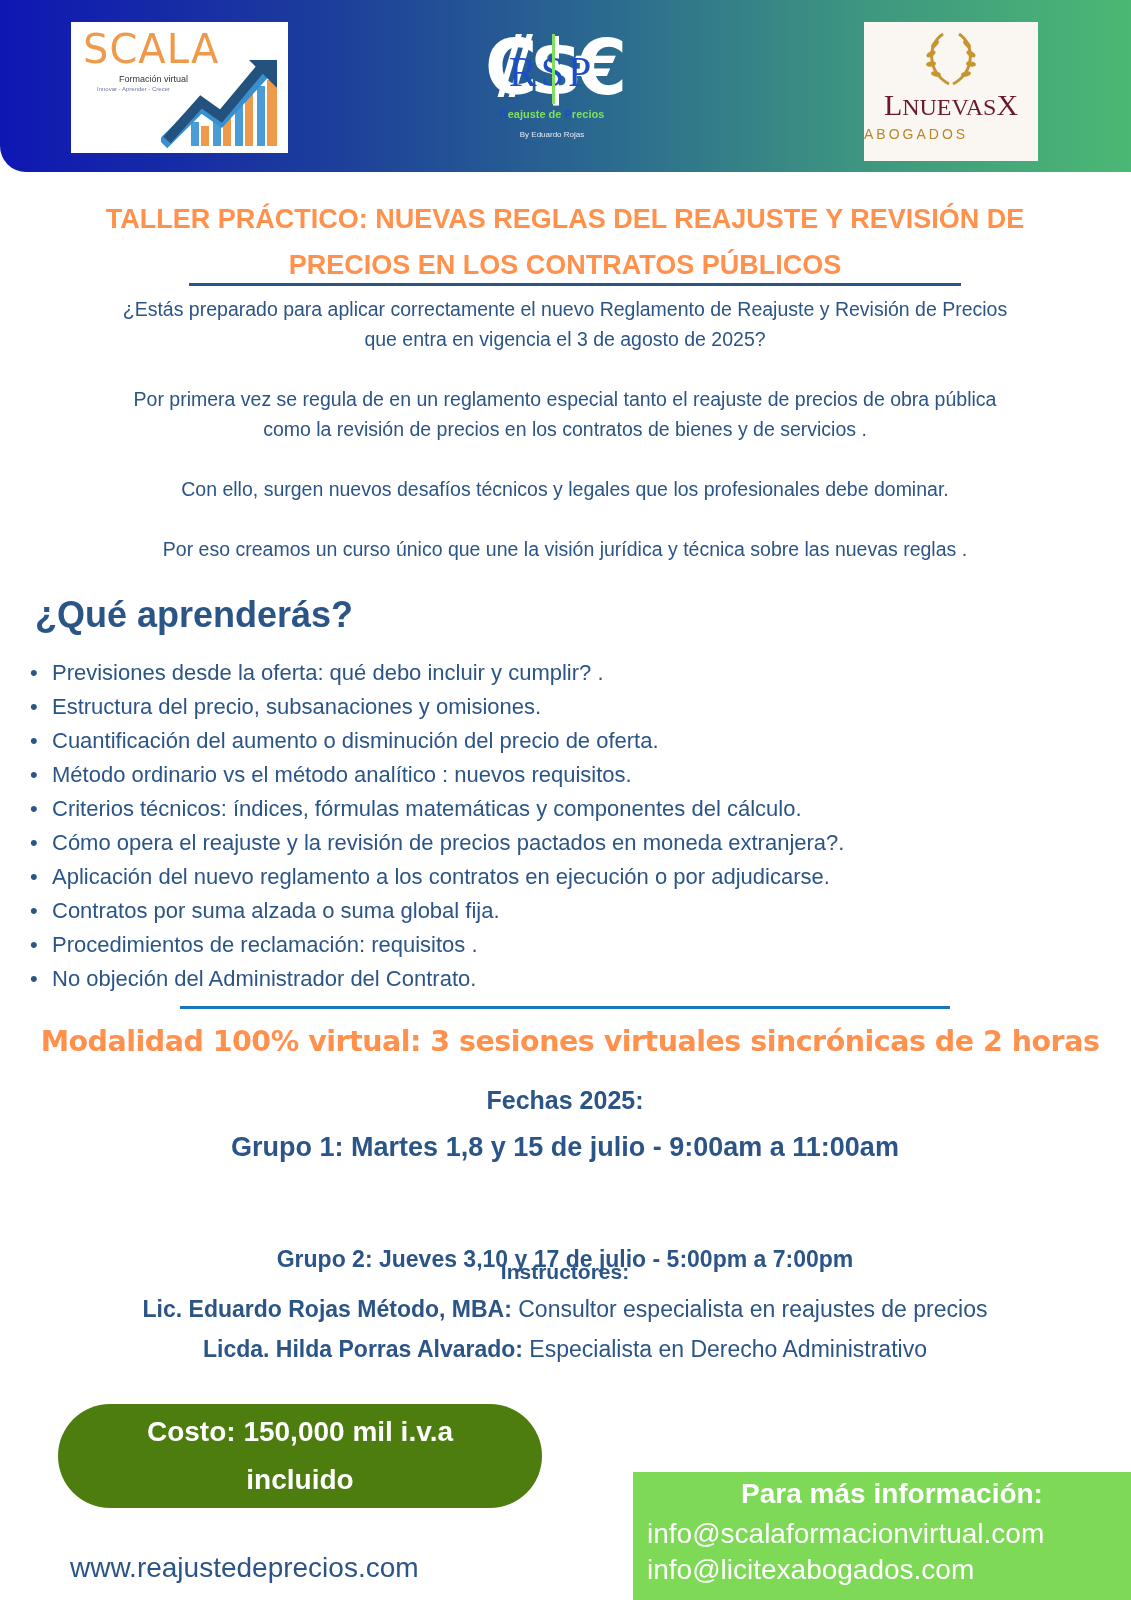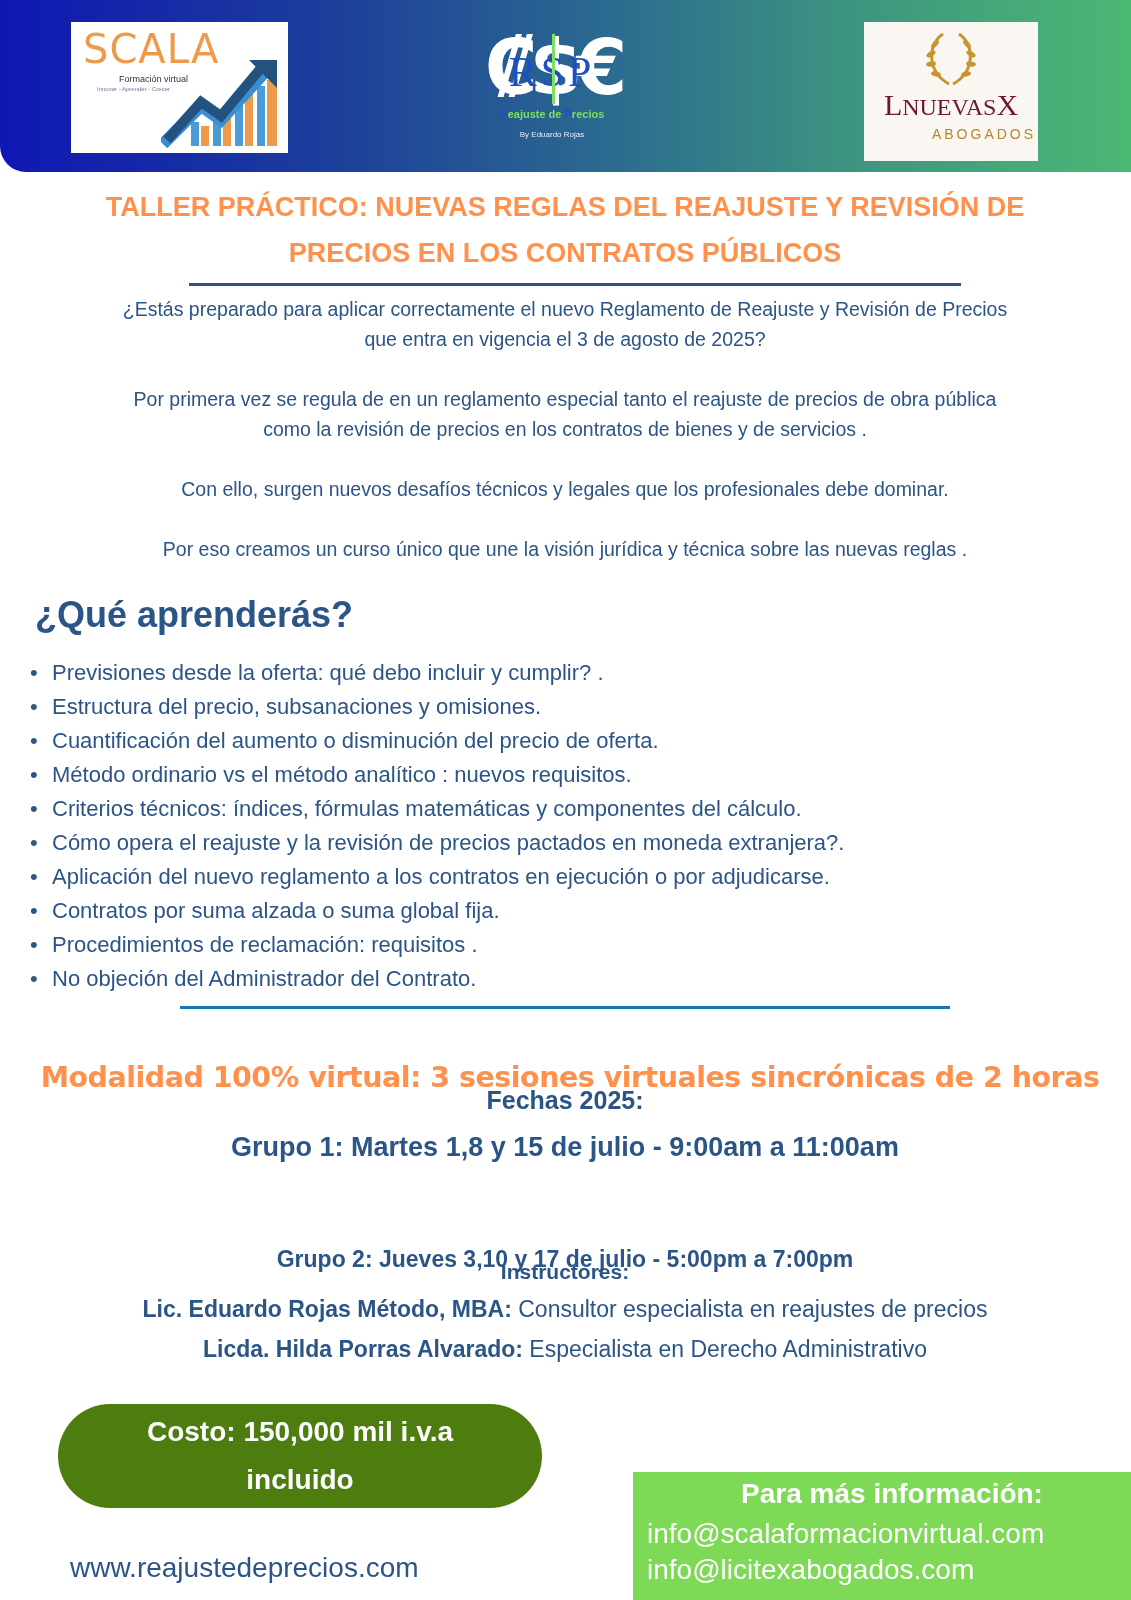--- a/index.html
+++ b/index.html
@@ -24,41 +24,41 @@
   .rsp-letters { position: absolute; left: 20px; top: 16px; width: 140px; text-align: center; color: #1d4fc4; font-size: 42px; font-family: "Liberation Serif", serif; line-height: 60px; letter-spacing: 4px; }
   .rsp-bar { position: absolute; left: 90px; top: 8px; width: 3px; height: 70px; background: #7ee05c; }
   .rsp-caption { position: absolute; left: 0; top: 82px; width: 180px; text-align: center; font-size: 11px; font-weight: bold; color: #7ee05c; }
   .rsp-caption .b { color: #1d4fc4; }
   .rsp-by { position: absolute; left: 0; top: 104px; width: 180px; text-align: center; font-size: 8px; color: #e8ecf5; }
 
   .licitex-logo { left: 864px; top: 22px; width: 174px; height: 139px; background: #faf7f2; }
   .laurel { position: absolute; left: 57px; top: 8px; width: 60px; height: 60px; }
   .licitex-name { position: absolute; left: 0; top: 66px; width: 174px; text-align: center; font-family: "Liberation Serif", serif; font-size: 30px; color: #6a1a2a; letter-spacing: 0px; }
   .licitex-name small { font-size: 24px; }
-  .licitex-sub { position: absolute; left: 0; top: 104px; width: 168px; text-align: center; font-size: 14px; color: #b8862b; letter-spacing: 3px; margin-left: 36px; }
+  .licitex-sub { position: absolute; left: 0; top: 104px; width: 168px; font-size: 14px; color: #b8862b; letter-spacing: 3px; }
 
   
-  .title { position: absolute; left: 40px; top: 184px; width: 1050px; text-align: center; color: #ff914d; font-weight: bold; font-size: 27px; line-height: 46px; font-family: "Liberation Sans", sans-serif; }
+  .title { position: absolute; left: 40px; top: 196px; width: 1050px; text-align: center; color: #ff914d; font-weight: bold; font-size: 27px; line-height: 46px; font-family: "Liberation Sans", sans-serif; }
   .divider { position: absolute; height: 3px; background: #2b5487; }
   .div1 { left: 189px; top: 283px; width: 772px; }
   .div2 { left: 180px; top: 1006px; width: 770px; background: #1b75bb; }
 
   .intro { position: absolute; left: 40px; width: 1050px; text-align: center; font-size: 19.5px; line-height: 30px; color: #2b5487; }
   .p1 { top: 294px; }
   .p2 { top: 384px; }
   .p3 { top: 474px; }
   .p4 { top: 534px; }
 
   .learn-heading { position: absolute; left: 35px; top: 594px; font-size: 36px; font-weight: bold; color: #2b5487; }
 
   .topics { position: absolute; left: 30px; top: 656px; width: 1000px; list-style: none; }
   .topics li { position: relative; padding-left: 22px; font-size: 22px; line-height: 34px; height: 34px; color: #2b5487; white-space: nowrap; }
   .topics li::before { content: "•"; position: absolute; left: 0; top: 0; color: #2b5487; font-size: 22px; }
 
-  .modalidad { position: absolute; left: 20px; top: 1025px; width: 1100px; text-align: center; font-size: 28.5px; font-weight: bold; color: #ff914d; font-family: "DejaVu Sans", sans-serif; letter-spacing: -0.5px; margin-top: 36px; }
+  .modalidad { position: absolute; left: 20px; top: 1025px; width: 1100px; text-align: center; font-size: 28.5px; font-weight: bold; color: #ff914d; font-family: "DejaVu Sans", sans-serif; letter-spacing: -0.5px; }
 
   .dates { position: absolute; left: 40px; width: 1050px; text-align: center; font-weight: bold; color: #2b5487; }
   .dates-title { top: 1086px; font-size: 25px; }
   .group1 { top: 1132px; font-size: 27px; }
   .group2 { top: 1246px; font-size: 23px; }
 
   .instructors-label { position: absolute; left: 40px; top: 1260px; width: 1050px; text-align: center; font-size: 21px; font-weight: bold; color: #2b5487; }
   .instructor { position: absolute; left: 40px; width: 1050px; text-align: center; font-size: 23px; color: #2b5487; }
   .instructor b { font-weight: bold; }
   .inst1 { top: 1296px; }

